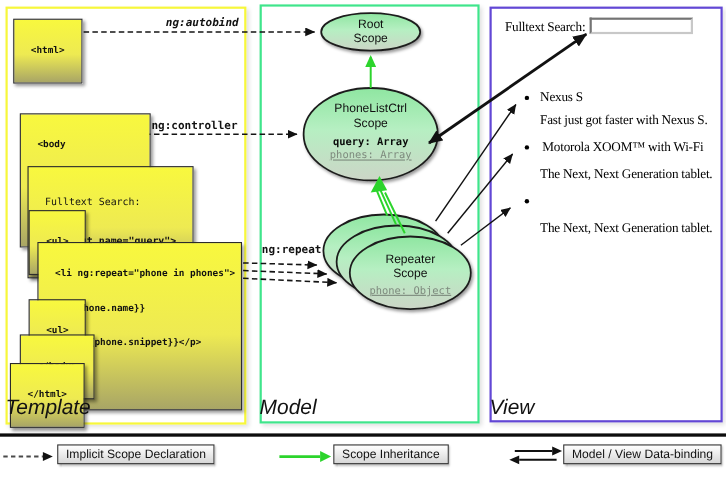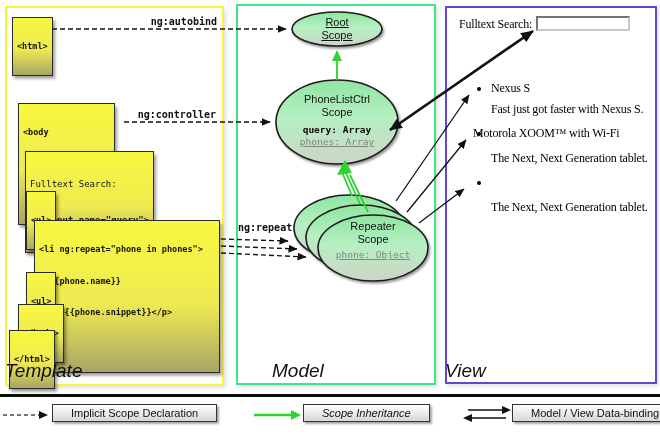--- a/index.html
+++ b/index.html
@@ -6,30 +6,30 @@
   .stage{position:relative;width:660px;height:435px;background:#fff;overflow:hidden;
          font-family:"Liberation Sans",sans-serif;}
   
   .panel{position:absolute;box-sizing:border-box;background:#fff;
          box-shadow:2px 2px 4px rgba(0,0,0,.12);}
   .panel.template{left:5px;top:6px;width:219px;height:380px;border:2px solid #f7f73a;}
   .panel.model{left:236px;top:4px;width:200px;height:381px;border:2px solid #3fe58b;}
   .panel.view{left:445px;top:6px;width:212px;height:378px;border:2px solid #6247d5;}
   .panel-title{position:absolute;top:360px;font-size:19px;color:#111;z-index:5;font-style:italic;}
   .panel-title.t{left:5px;width:219px;}
-  .panel-title.m{left:236px;width:200px;margin-left:36px;}
+  .panel-title.m{left:236px;width:200px;}
   .panel-title.v{left:445px;width:212px;}
   
   svg.overlay{position:absolute;left:0;top:0;z-index:2;}
   
   .code-box{position:absolute;z-index:3;box-sizing:border-box;
     background:linear-gradient(180deg,#f8f83e 0%,#eeea52 55%,#a8a566 100%);
     border:1.5px solid #2b2b2b;box-shadow:2px 2.5px 3px rgba(0,0,0,.4);
     font-family:"DejaVu Sans Mono",monospace;font-weight:bold;font-size:8.5px;
-    line-height:10.5px;color:#111;padding:2px 4px;white-space:pre;}
+    line-height:10.5px;color:#111;padding:2px 15px;white-space:pre;}
   .code-box .nrm{font-weight:normal;}
   
   .edge-label{position:absolute;z-index:3;font-family:"DejaVu Sans Mono",monospace;
     font-weight:bold;font-size:10px;color:#111;white-space:pre;}
   
   .scope-text{position:absolute;z-index:3;text-align:center;color:#111;
     font-size:11px;line-height:13px;}
   .scope-prop{font-family:"DejaVu Sans Mono",monospace;font-size:9.5px;line-height:12px;}
   .prop-bold{font-weight:bold;color:#0a0a0a;}
   .prop-gray{color:#7d8a7d;text-decoration:underline;}
@@ -37,21 +37,21 @@
   .view-text{position:absolute;z-index:3;font-family:"Liberation Serif",serif;
     font-size:12px;color:#000;white-space:nowrap;letter-spacing:-0.2px;}
   .search-input{position:absolute;z-index:3;left:536px;top:16px;width:86px;height:11px;
     border:2px inset #c8c8c8;background:#fff;font-size:10px;padding:0 2px;}
   .bullet{position:absolute;z-index:3;width:4px;height:4px;border-radius:50%;background:#000;}
   
   .separator{position:absolute;left:0;top:394px;width:660px;height:3px;background:#0d0d0d;z-index:4;}
   .legend-box{position:absolute;z-index:4;top:404px;box-sizing:border-box;
     background:linear-gradient(180deg,#ffffff,#d7d7d7);border:1.5px solid #333;
     box-shadow:1.5px 1.5px 2px rgba(0,0,0,.35);font-size:11px;color:#111;
-    padding:2px 18px;white-space:nowrap;}
+    padding:2px 7px;white-space:nowrap;}
   .legend-glyph{position:absolute;z-index:4;}
 </style>
 </head>
 <body>
 
 <div class="stage">
 
   <div class="panel template"></div>
   <div class="panel model"></div>
   <div class="panel view"></div>
@@ -140,51 +140,51 @@
   </div>
 
   <div class="code-box" style="left:18px;top:304px;">
     <div>&lt;/body&gt;</div>
   </div>
 
   <div class="code-box" style="left:9px;top:330px;">
     <div>&lt;/html&gt;</div>
   </div>
 
-  <div class="edge-label" style="left:141px;top:16px;width:76px;text-align:right;">ng:autobind</div>
+  <div class="edge-label" style="left:141px;top:16px;width:76px;text-align:right;font-style:italic;">ng:autobind</div>
   <div class="edge-label" style="left:134px;top:109px;width:82px;text-align:right;">ng:controller</div>
   <div class="edge-label" style="left:238px;top:222px;">ng:repeat</div>
 
-  <div class="scope-text" style="left:292px;top:16px;width:90px;text-decoration:underline;">
+  <div class="scope-text" style="left:292px;top:16px;width:90px;">
     <div>Root</div>
     <div>Scope</div>
   </div>
 
   <div class="scope-text" style="left:277px;top:93px;width:120px;">
     <div>PhoneListCtrl</div>
     <div>Scope</div>
     <div class="scope-prop prop-bold" style="margin-top:5px;">query: Array</div>
     <div class="scope-prop prop-gray">phones: Array</div>
   </div>
 
-  <div class="scope-text" style="left:313px;top:220px;width:120px;">
+  <div class="scope-text" style="left:313px;top:230px;width:120px;">
     <div>Repeater</div>
     <div>Scope</div>
     <div class="scope-prop prop-gray" style="margin-top:3px;">phone: Object</div>
   </div>
 
   <div class="view-text" style="left:459px;top:17px;">Fulltext Search:</div>
   <input class="search-input" type="text" value="" style="">
 
   <div class="bullet" style="left:477px;top:87px;"></div>
   <div class="view-text" style="left:491px;top:81px;">Nexus S</div>
   <div class="view-text" style="left:491px;top:102px;">Fast just got faster with Nexus S.</div>
 
   <div class="bullet" style="left:477px;top:132px;"></div>
-  <div class="view-text" style="left:473px;top:126px;">Motorola XOOM™  with Wi-Fi</div>
+  <div class="view-text" style="left:493px;top:126px;">Motorola XOOM™  with Wi-Fi</div>
   <div class="view-text" style="left:491px;top:151px;">The Next, Next Generation tablet.</div>
 
   <div class="bullet" style="left:477px;top:181px;"></div>
   <div class="view-text" style="left:491px;top:200px;">The Next, Next Generation tablet.</div>
 
   <div class="panel-title t">Template</div>
   <div class="panel-title m">Model</div>
   <div class="panel-title v">View</div>
 
   <div class="separator"></div>
@@ -192,21 +192,21 @@
   <svg class="legend-glyph" style="left:2px;top:409px;" width="47" height="12" viewBox="0 0 47 12">
     <line x1="1" y1="6" x2="37" y2="6" stroke="#4a4a4a" stroke-width="1.7" stroke-dasharray="4 3"></line>
     <polygon points="37,2 46,6 37,10" fill="#111"></polygon>
   </svg>
   <div class="legend-box" style="left:52px;">Implicit Scope Declaration</div>
 
   <svg class="legend-glyph" style="left:252px;top:409px;" width="50" height="12" viewBox="0 0 50 12">
     <line x1="2" y1="6" x2="39" y2="6" stroke="#2cd42c" stroke-width="2.5"></line>
     <polygon points="39,1 49,6 39,11" fill="#2cd42c"></polygon>
   </svg>
-  <div class="legend-box" style="left:303px;font-style:italic;">Scope Inheritance</div>
+  <div class="legend-box" style="left:303px;">Scope Inheritance</div>
 
   <svg class="legend-glyph" style="left:462px;top:405px;" width="50" height="18" viewBox="0 0 50 18">
     <line x1="6" y1="5" x2="40" y2="5" stroke="#111" stroke-width="1.7"></line>
     <polygon points="40,1 49,5 40,9" fill="#111"></polygon>
     <line x1="44" y1="13" x2="10" y2="13" stroke="#111" stroke-width="1.7"></line>
     <polygon points="10,9 1,13 10,17" fill="#111"></polygon>
   </svg>
   <div class="legend-box" style="left:512px;">Model / View Data-binding</div>
 
 </div>

